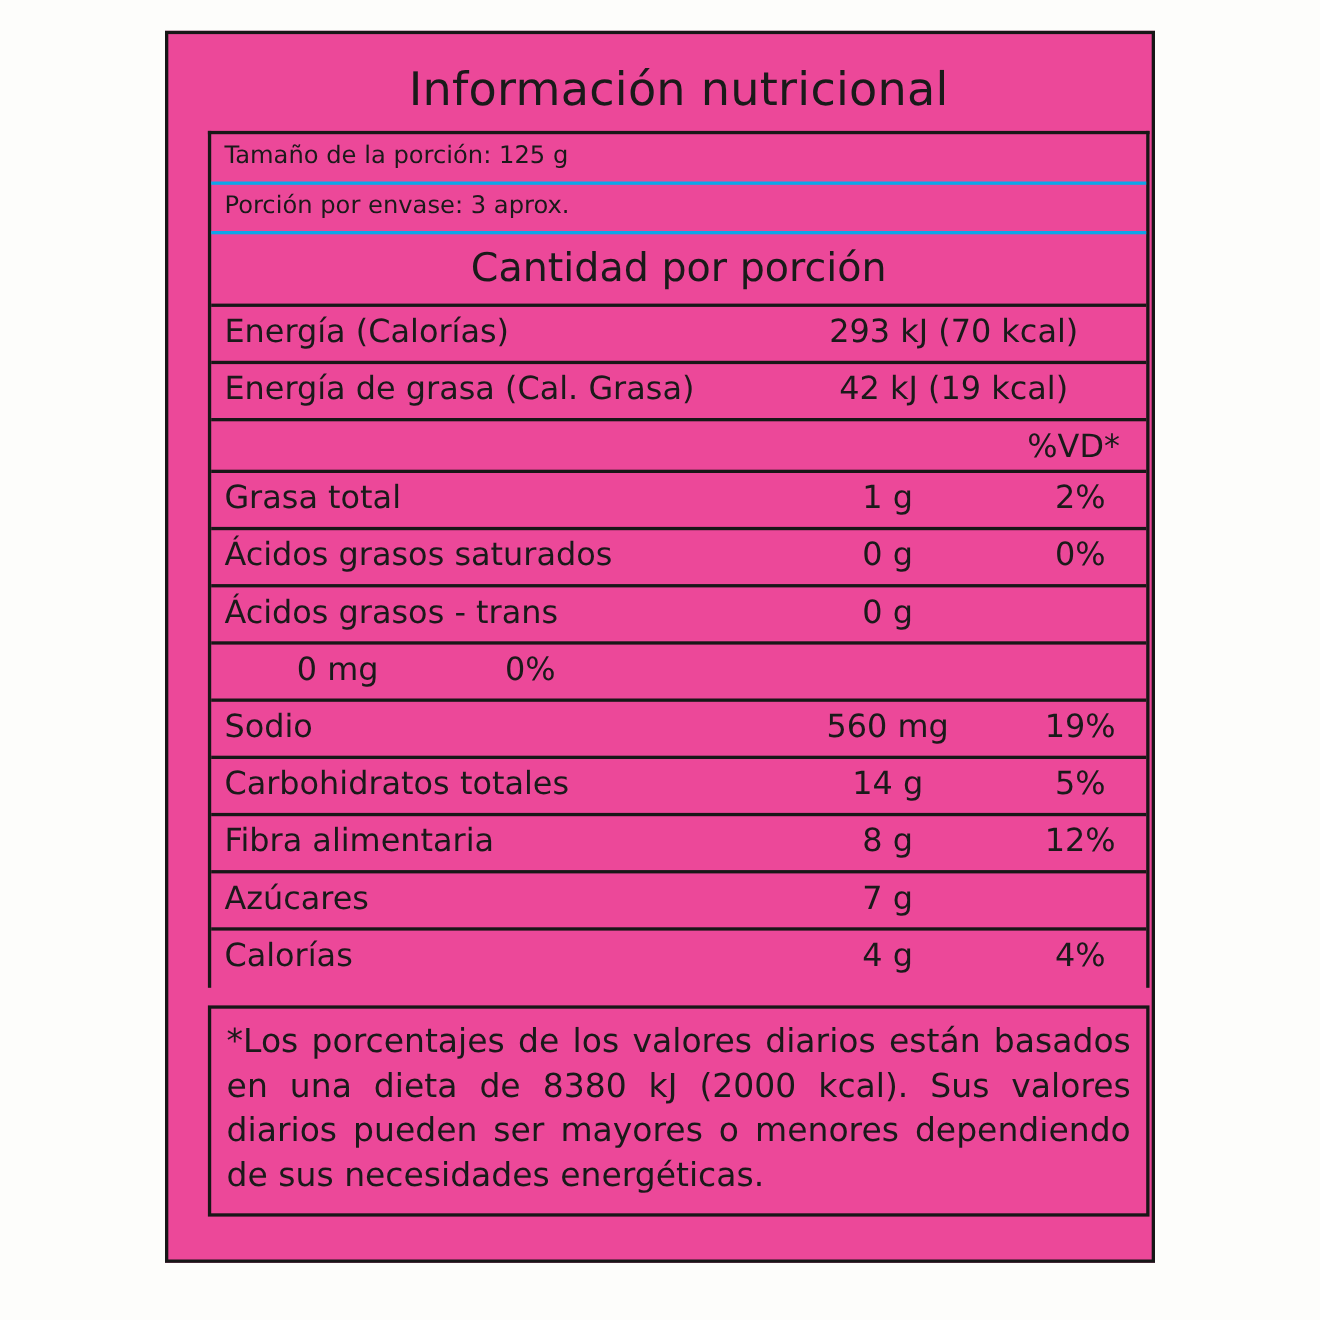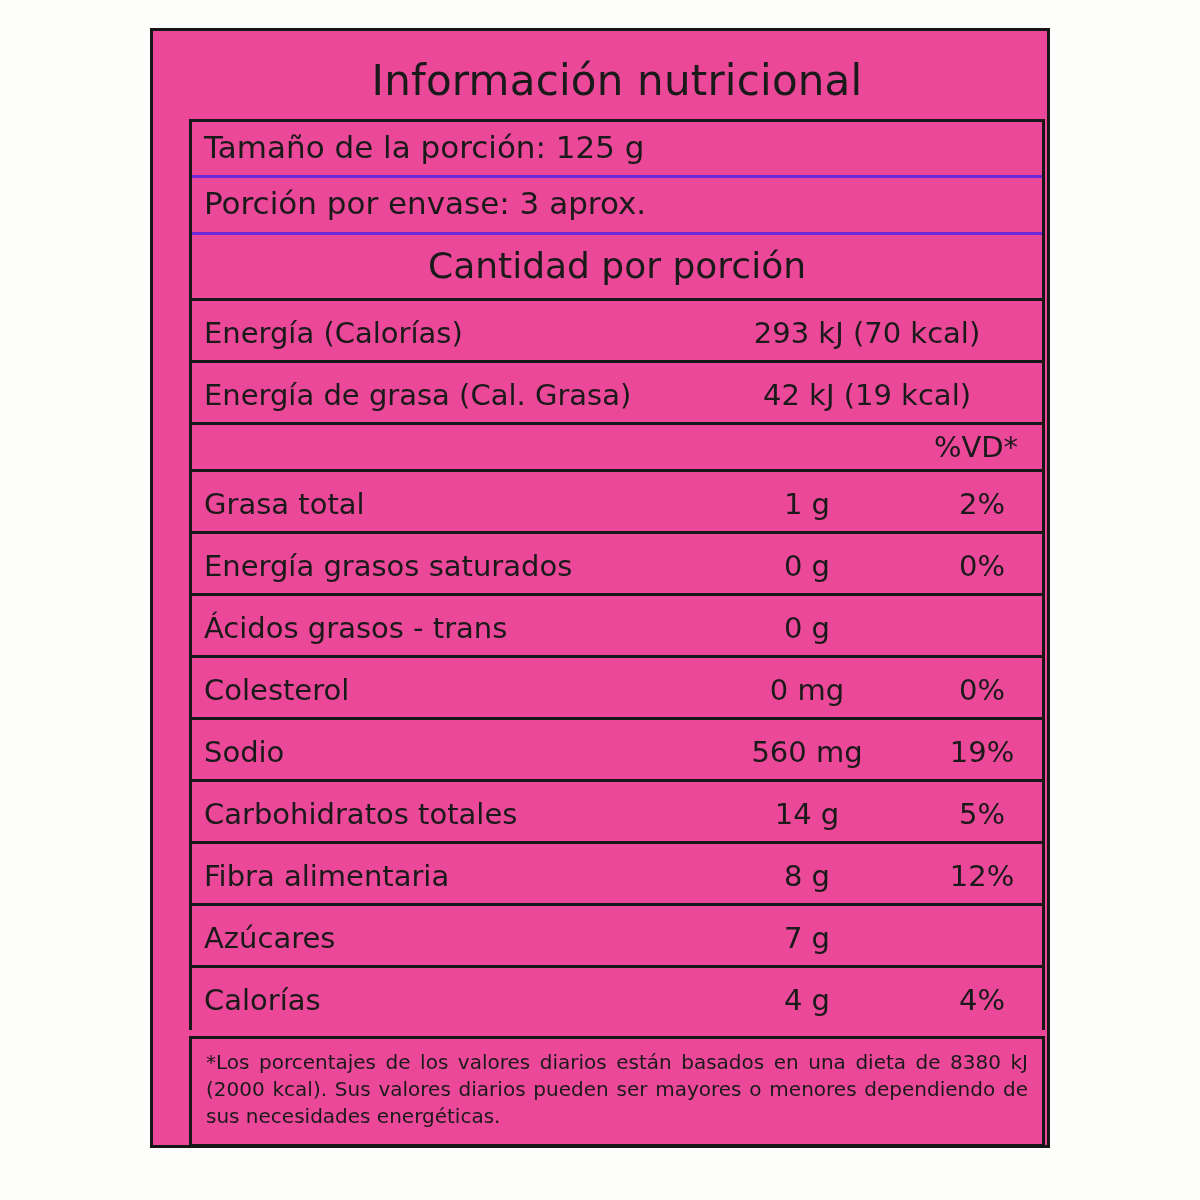--- a/index.html
+++ b/index.html
@@ -58,21 +58,20 @@
     box-sizing: border-box;
   }
 
   .row {
     display: flex;
     align-items: baseline;
     border-bottom: 3px solid #171717;
     box-sizing: border-box;
     padding: 4px 0 6px 0;
     min-height: 52px;
-    margin-top: 10px;
   }
 
   .row.noline {
     border-bottom: none;
   }
 
   .cell-label {
     flex: 1 1 auto;
     padding-left: 12px;
     font-size: 29px;
@@ -90,23 +89,23 @@
 
   .cell-dv {
     flex: 0 0 120px;
     text-align: center;
     font-size: 29px;
     line-height: 1.25;
     white-space: nowrap;
   }
 
   .serving-row {
-    border-bottom: 3px solid #6d28d9;
+    border-bottom: 3px solid #0ea5e9;
     padding: 7px 0 9px 12px;
-    font-size: 31px;
+    font-size: 22px;
     line-height: 1.2;
   }
 
   .subtitle {
     border-bottom: 3px solid #171717;
     text-align: center;
     font-size: 36px;
     padding: 10px 0 12px 0;
     line-height: 1.15;
   }
@@ -132,25 +131,25 @@
     text-align: center;
   }
 
   .footnote {
     border-top: 3px solid #171717;
     border-left: 3px solid #171717;
     border-right: 3px solid #171717;
     border-bottom: 3px solid #171717;
     box-sizing: border-box;
     padding: 10px 14px 14px 14px;
-    font-size: 20px;
+    font-size: 30px;
     line-height: 1.35;
     text-align: justify;
     text-justify: inter-word;
-    margin-top: 6px;
+    margin-top: 16px;
   }
 </style>
 </head>
 <body>
 
 <div class="page">
   <div class="label-outer">
     <div class="label-inner">
 
       <div class="title">Información nutricional</div>
@@ -179,33 +178,32 @@
           <div class="dv-text">%VD*</div>
         </div>
 
         <div class="row">
           <div class="cell-label">Grasa total</div>
           <div class="cell-value">1 g</div>
           <div class="cell-dv">2%</div>
         </div>
 
         <div class="row">
-          <div class="cell-label">Energía grasos saturados</div>
+          <div class="cell-label">Ácidos grasos saturados</div>
           <div class="cell-value">0 g</div>
           <div class="cell-dv">0%</div>
         </div>
 
         <div class="row">
           <div class="cell-label">Ácidos grasos - trans</div>
           <div class="cell-value">0 g</div>
           <div class="cell-dv"></div>
         </div>
 
         <div class="row">
-          <div class="cell-label">Colesterol</div>
           <div class="cell-value">0 mg</div>
           <div class="cell-dv">0%</div>
         </div>
 
         <div class="row">
           <div class="cell-label">Sodio</div>
           <div class="cell-value">560 mg</div>
           <div class="cell-dv">19%</div>
         </div>
 

